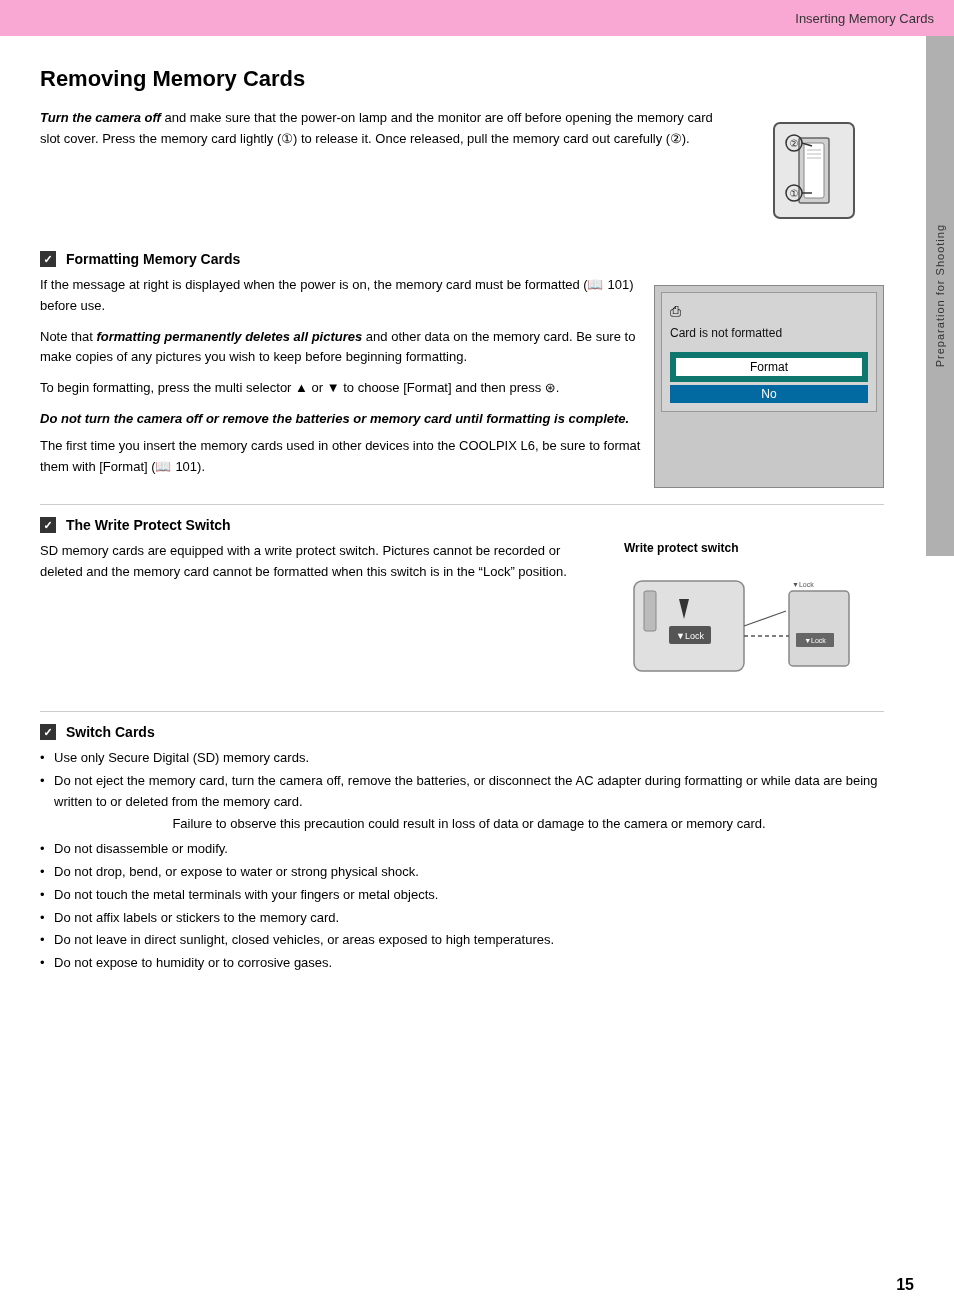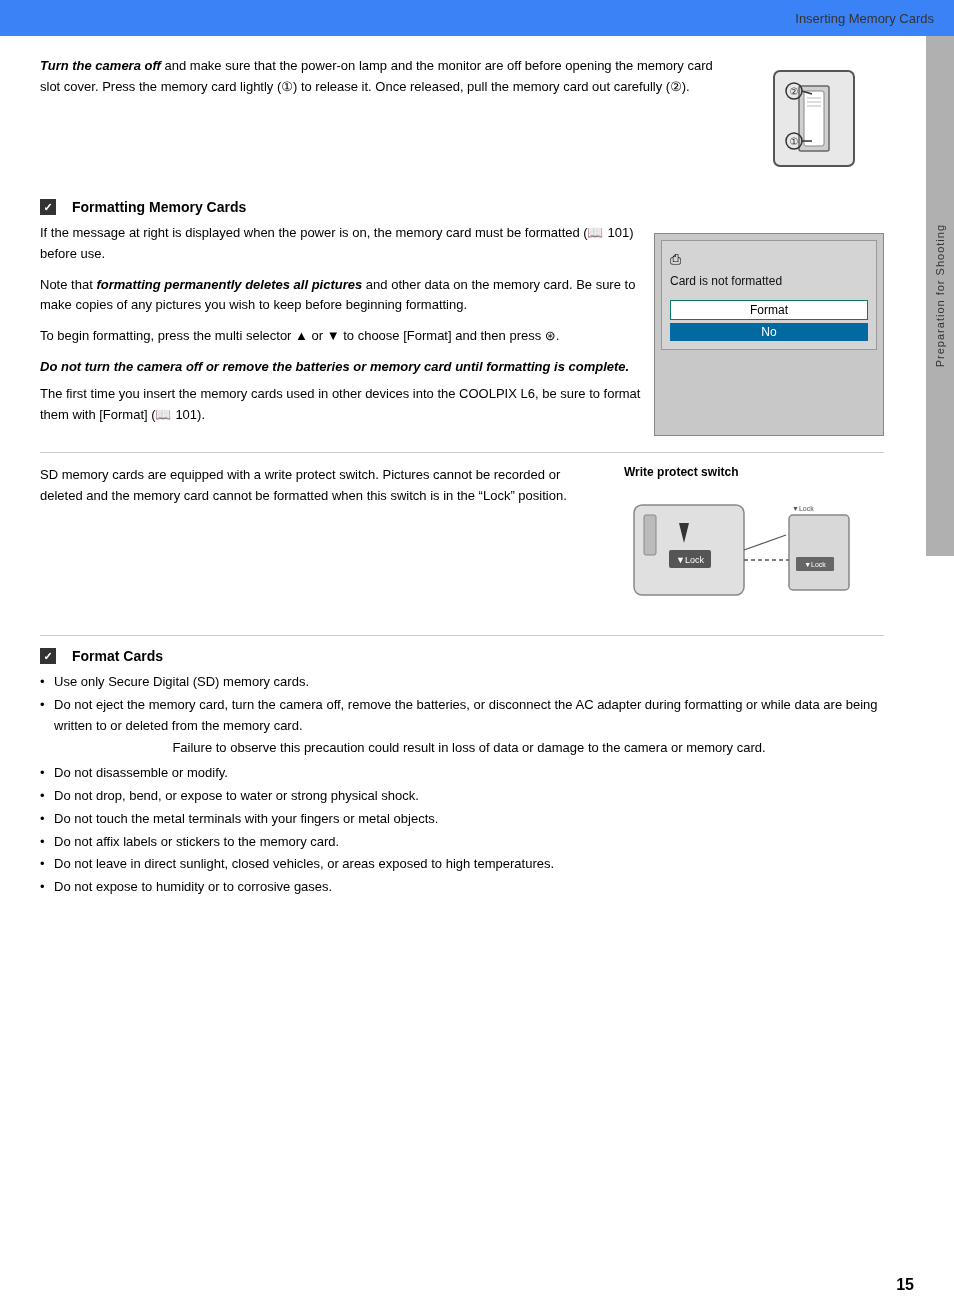--- a/index.html
+++ b/index.html
@@ -8,21 +8,21 @@
       font-size: 13px;
       background: #fff;
       width: 954px;
       min-height: 1314px;
       position: relative;
       overflow-x: hidden;
     }
 
     
     .header-bar {
-      background: #3b82f6;
+      background: #f9a8d4;
       height: 36px;
       display: flex;
       align-items: center;
       justify-content: flex-end;
       padding-right: 20px;
     }
     .header-title {
       font-size: 13px;
       color: #333;
     }
@@ -83,21 +83,21 @@
     }
     .camera-diagram svg {
       width: 140px;
       height: 120px;
     }
 
     
     .section-heading {
       display: flex;
       align-items: center;
-      gap: 16px;
+      gap: 10px;
       font-size: 14px;
       font-weight: bold;
       margin-bottom: 8px;
       margin-top: 4px;
     }
     .check-icon {
       width: 16px;
       height: 16px;
       background: #333;
       display: inline-flex;
@@ -148,21 +148,21 @@
       margin-bottom: 6px;
     }
     .camera-screen-message {
       text-align: left;
       font-size: 12px;
       margin-bottom: 12px;
       color: #111;
     }
     .camera-screen-format-btn {
       background: #fff;
-      border: 1px solid #0f766e;
+      border: 6px solid #0f766e;
       text-align: center;
       padding: 2px 0;
       font-size: 12px;
       margin-bottom: 3px;
     }
     .camera-screen-no-btn {
       background: #0369a1;
       color: #fff;
       text-align: center;
       padding: 2px 0;
@@ -261,20 +261,21 @@
 <div class="header-bar">
   <span class="header-title">Inserting Memory Cards</span>
 </div>
 
 <div class="side-tab">
   <span class="side-tab-text">Preparation for Shooting</span>
 </div>
 
 <div class="main-content">
 
+  <h1 class="page-title">Removing Memory Cards</h1>
 
   <div class="intro-section">
     <div class="intro-text">
       <p>
         <em>Turn the camera off</em> and make sure that the power-on lamp and the monitor are off before opening the memory card slot cover. Press the memory card lightly (①) 
         <span>to</span>
         release it. Once released, pull the memory card out carefully (②).
       </p>
     </div>
     <div class="camera-diagram">
@@ -328,20 +329,24 @@
         <div class="camera-screen-top-icon">⎙</div>
         <div class="camera-screen-message">Card is not formatted</div>
         <div class="camera-screen-format-btn">Format</div>
         <div class="camera-screen-no-btn">No</div>
       </div>
     </div>
   </div>
 
   <hr class="divider-line">
 
+  <div class="section-heading">
+    <span class="check-icon"></span>
+    <span>The Write Protect Switch</span>
+  </div>
 
   <div class="write-protect-section">
     <div class="write-protect-text">SD memory cards are equipped with a write protect switch. Pictures cannot be recorded or deleted and the memory card cannot be formatted when this switch is in the “Lock” position.</div>
     <div class="write-protect-diagram">
       <div class="write-protect-label">Write protect switch</div>
       <div class="write-protect-svg-container">
         <svg viewBox="0 0 260 130" width="260" height="130">
 
           <rect x="10" y="20" width="110" height="90" rx="8" ry="8" fill="#e0e0e0" stroke="#888" stroke-width="1.5"></rect>
 
@@ -364,21 +369,21 @@
           <text x="168" y="26" font-size="7" fill="#555">▼Lock</text>
         </svg>
       </div>
     </div>
   </div>
 
   <hr class="divider-line">
 
   <div class="section-heading memory-cards-section">
     <span class="check-icon"></span>
-    <span>Format Cards</span>
+    <span>Switch Cards</span>
   </div>
 
   <ul class="bullet-list">
     <li>Use only Secure Digital (SD) memory cards.</li>
     <li>Do not eject the memory card, turn the camera off, remove the batteries, or disconnect the AC adapter during formatting or while data are being written to or deleted from the memory card.</li>
     <div class="sub-para">Failure to observe this precaution could result in loss of data or damage to the camera or memory card.</div>
     <li>Do not disassemble or modify.</li>
     <li>Do not drop, bend, or expose to water or strong physical shock.</li>
     <li>Do not touch the metal terminals with your fingers or metal objects.</li>
     <li>Do not affix labels or stickers to the memory card.</li>

